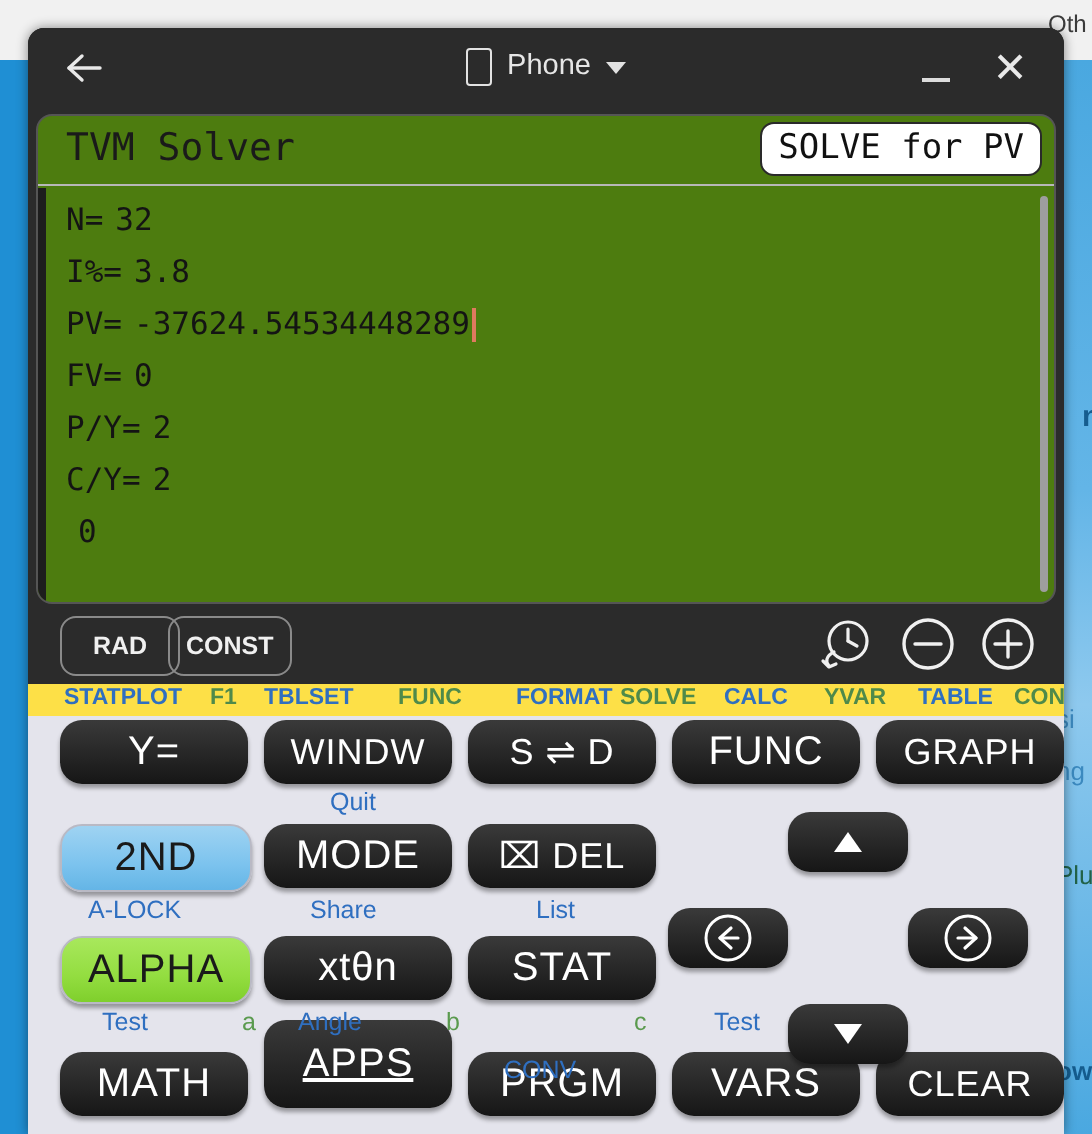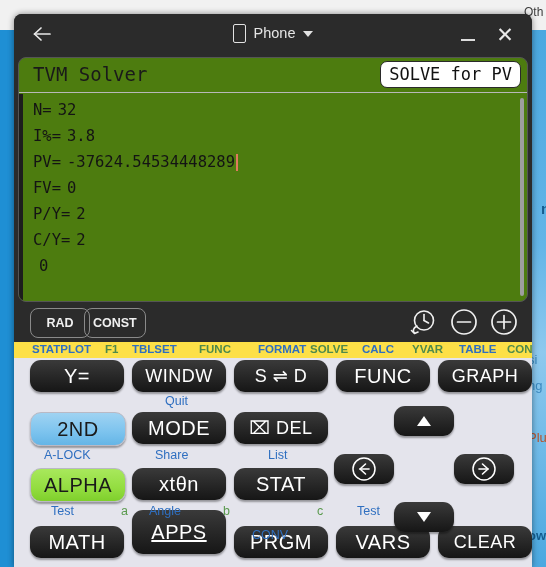--- a/index.html
+++ b/index.html
@@ -51,21 +51,21 @@
     left: 528px;
     font-size: 13px;
     font-weight: bold;
     color: #0d5e96;
     white-space: nowrap;
     opacity: .85;
   }
   .bg-word.w1 { top: 200px; color: #0a4f80; font-size: 15px; padding-left: 13px;}
   .bg-word.w2 { top: 352px; font-weight: normal; color:#2f7fb8;}
   .bg-word.w3 { top: 378px; font-weight: normal; color:#2f7fb8;}
-  .bg-word.w4 { top: 430px; font-weight: normal; color:#c2410c;}
+  .bg-word.w4 { top: 430px; font-weight: normal; color:#14532d;}
   .bg-word.w5 { top: 528px; color:#0a4f80;}
 
   
   #window {
     position: absolute;
     left: 14px; top: 14px;
     width: 518px; height: 553px;
     background: #2b2b2b;
     border-radius: 8px 8px 0 0;
     box-shadow: 0 0 6px rgba(0,0,0,.45);

